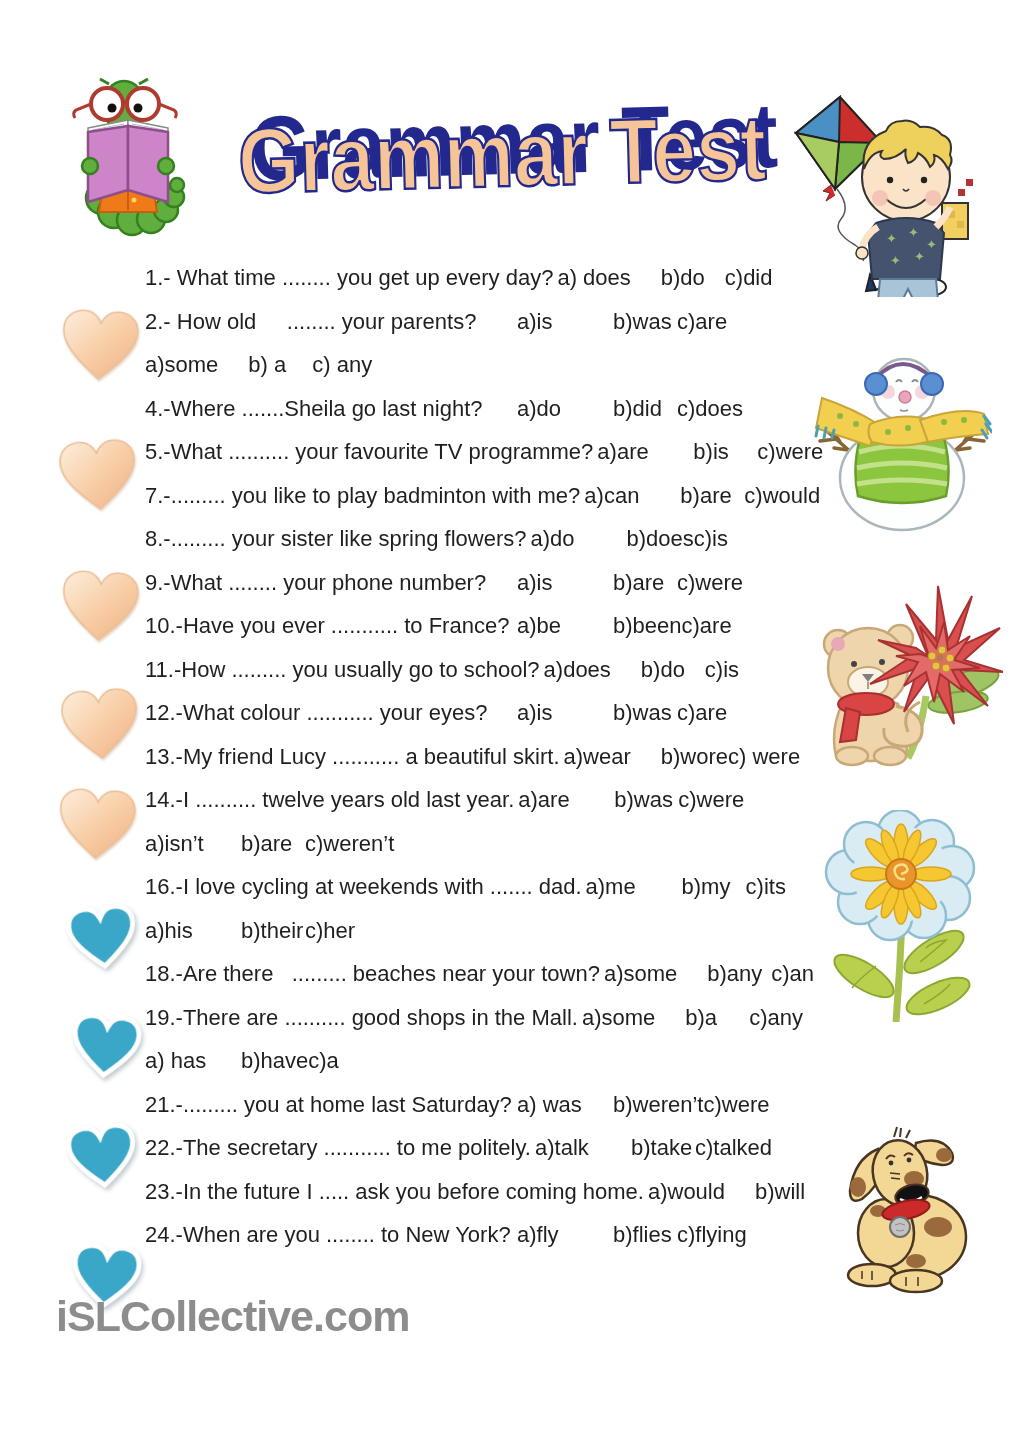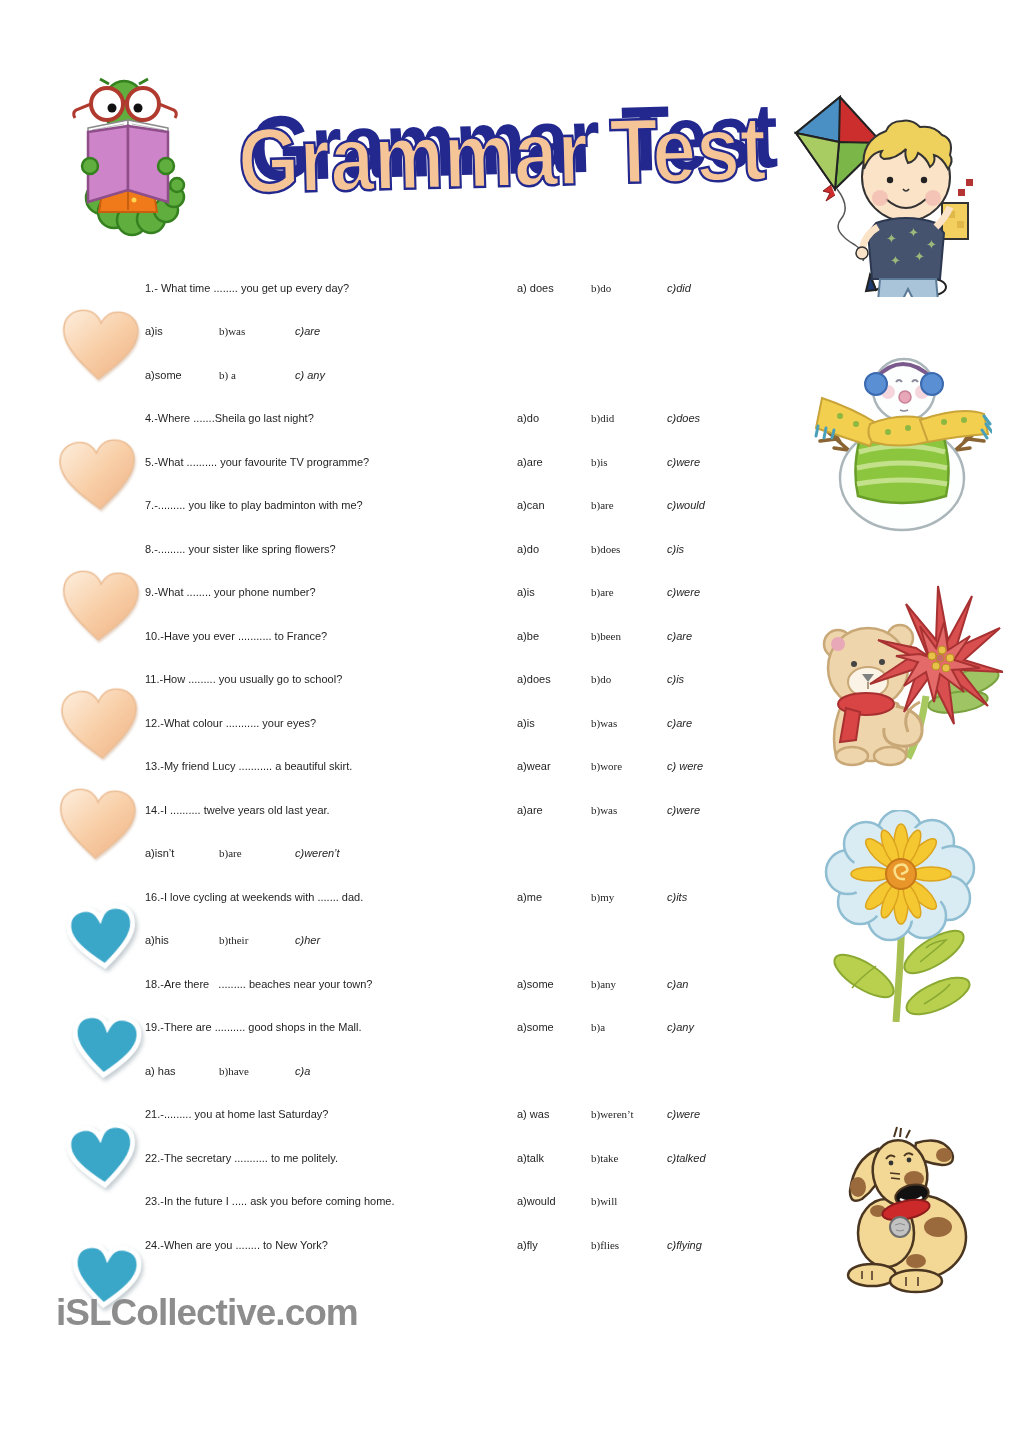--- a/index.html
+++ b/index.html
@@ -4,36 +4,36 @@
 <style>
   html,body{margin:0;padding:0;background:#ffffff;}
   .page{
     position:relative;width:1018px;height:1440px;background:#ffffff;
     font-family:"Liberation Sans", sans-serif;color:#1f1f1f;overflow:hidden;
   }
   
   .title-wrap{position:absolute;left:228px;top:88px;width:560px;height:125px;}
   
   .questions{position:absolute;left:145px;top:256px;width:740px;}
-  .q-row{display:flex;align-items:flex-end;height:43.5px;white-space:pre;font-size:11px;line-height:23px;}
+  .q-row{display:flex;align-items:center;height:43.5px;white-space:pre;font-size:22px;line-height:23px;}
   .q-text{min-width:368px;padding-right:4px;}
   .opts{display:flex;}
   .opt{white-space:pre;}
   .opt-0{min-width:66px;}
-  .opt-1{min-width:64px;margin-left:8px;font-family:Liberation Serif, serif;}
-  .opt-2{margin-left:12px;font-style:italic;}
+  .opt-1{min-width:64px;margin-left:30px;}
+  .opt-2{}
   
   .heart{position:absolute;}
   .heart-peach svg{filter:drop-shadow(1px 2px 1px rgba(180,130,90,.35));}
   .heart-teal svg{filter:drop-shadow(2px 3px 2px rgba(120,140,150,.45));}
   
   .clip{position:absolute;}
   
   .watermark{
-    position:absolute;left:56px;top:1292px;font-size:37px;font-weight:bold;
+    position:absolute;left:56px;top:1292px;font-size:43px;font-weight:bold;
     color:#8d8d8d;letter-spacing:-1px;font-family:"Liberation Sans",sans-serif;
   }
 </style>
 </head>
 <body>
 
 <div class="page">
 
   <svg width="0" height="0" style="position:absolute" aria-hidden="true">
     <defs>
@@ -344,20 +344,21 @@
     </svg>
   </div>
 
   <div class="questions">
     <div class="q-row">
       <span class="q-text">1.- What time ........ you get up every day?</span>
       <span class="opts"><span class="opt opt-0">a) does</span><span class="opt opt-1">b)do</span><span class="opt opt-2">c)did</span></span>
     </div>
 
     <div class="q-row">
+      <span class="q-text">2.- How old     ........ your parents?</span>
       <span class="opts"><span class="opt opt-0">a)is</span><span class="opt opt-1">b)was</span><span class="opt opt-2">c)are</span></span>
     </div>
 
     <div class="q-row">
       <span class="opts"><span class="opt opt-0">a)some</span><span class="opt opt-1">b) a</span><span class="opt opt-2">c) any</span></span>
     </div>
 
     <div class="q-row">
       <span class="q-text">4.-Where .......Sheila go last night?</span>
       <span class="opts"><span class="opt opt-0">a)do</span><span class="opt opt-1">b)did</span><span class="opt opt-2">c)does</span></span>

